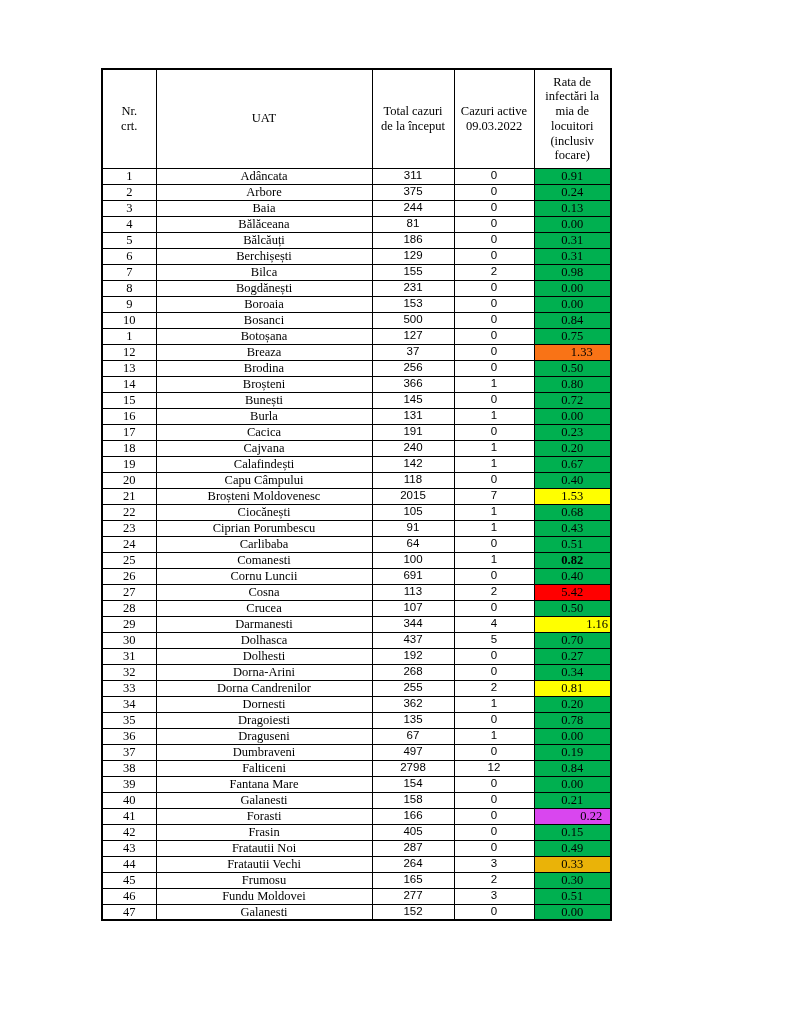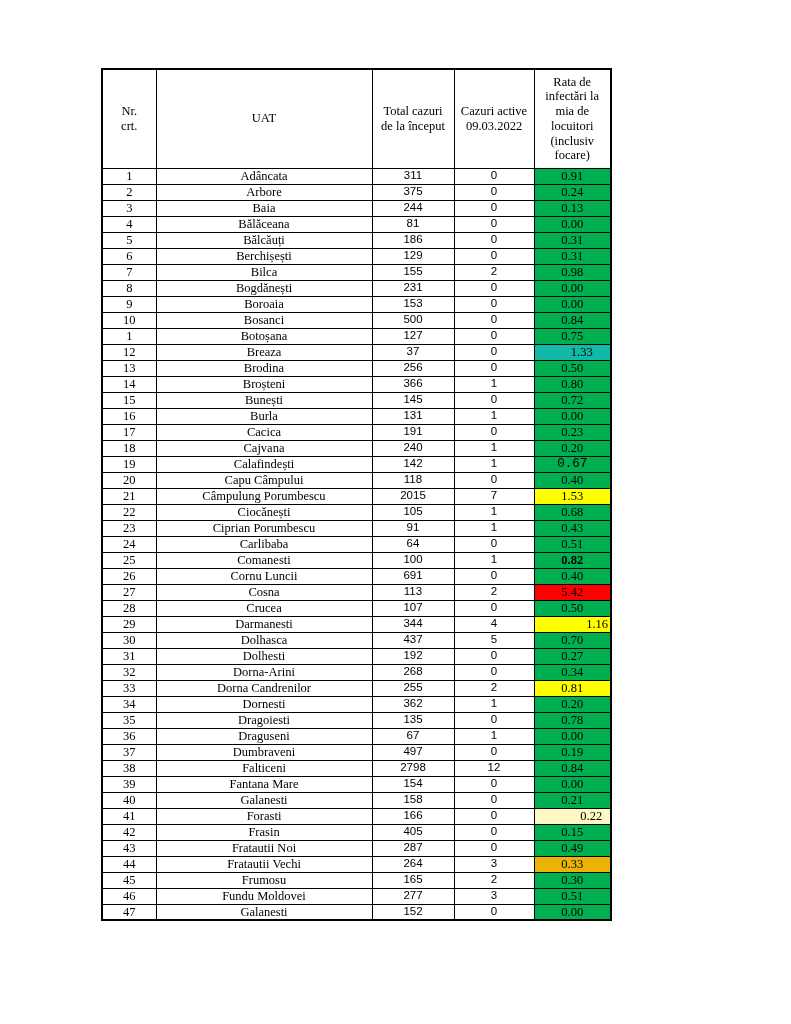--- a/index.html
+++ b/index.html
@@ -158,21 +158,21 @@
           <td>Botoșana</td>
           <td class="num-sans">127</td>
           <td class="num-sans">0</td>
           <td style="background-color: rgb(0, 176, 80);">0.75</td>
         </tr>
         <tr>
           <td>12</td>
           <td>Breaza</td>
           <td class="num-sans">37</td>
           <td class="num-sans">0</td>
-          <td style="background-color: #14b8a6; padding-left: 21px;">1.33</td>
+          <td style="background-color: #f97316; padding-left: 21px;">1.33</td>
         </tr>
         <tr>
           <td>13</td>
           <td>Brodina</td>
           <td class="num-sans">256</td>
           <td class="num-sans">0</td>
           <td style="background-color: rgb(0, 176, 80);">0.50</td>
         </tr>
         <tr>
           <td>14</td>
@@ -207,32 +207,32 @@
           <td>Cajvana</td>
           <td class="num-sans">240</td>
           <td class="num-sans">1</td>
           <td style="background-color: rgb(0, 176, 80);">0.20</td>
         </tr>
         <tr>
           <td>19</td>
           <td>Calafindești</td>
           <td class="num-sans">142</td>
           <td class="num-sans">1</td>
-          <td style="background-color: rgb(0, 176, 80); font-family: Liberation Mono, monospace;">0.67</td>
+          <td style="background-color: rgb(0, 176, 80);">0.67</td>
         </tr>
         <tr>
           <td>20</td>
           <td>Capu Câmpului</td>
           <td class="num-sans">118</td>
           <td class="num-sans">0</td>
           <td style="background-color: rgb(0, 176, 80);">0.40</td>
         </tr>
         <tr>
           <td>21</td>
-          <td>Câmpulung Porumbescu</td>
+          <td>Broșteni Moldovenesc</td>
           <td class="num-sans">2015</td>
           <td class="num-sans">7</td>
           <td style="background-color: rgb(255, 255, 0);">1.53</td>
         </tr>
         <tr>
           <td>22</td>
           <td>Ciocănești</td>
           <td class="num-sans">105</td>
           <td class="num-sans">1</td>
           <td style="background-color: rgb(0, 176, 80);">0.68</td>
@@ -361,21 +361,21 @@
           <td>Galanesti</td>
           <td class="num-sans">158</td>
           <td class="num-sans">0</td>
           <td style="background-color: rgb(0, 176, 80);">0.21</td>
         </tr>
         <tr>
           <td>41</td>
           <td>Forasti</td>
           <td class="num-sans">166</td>
           <td class="num-sans">0</td>
-          <td style="background-color: #fef9c3; padding-left: 40px;">0.22</td>
+          <td style="background-color: #d946ef; padding-left: 40px;">0.22</td>
         </tr>
         <tr>
           <td>42</td>
           <td>Frasin</td>
           <td class="num-sans">405</td>
           <td class="num-sans">0</td>
           <td style="background-color: rgb(0, 176, 80);">0.15</td>
         </tr>
         <tr>
           <td>43</td>

